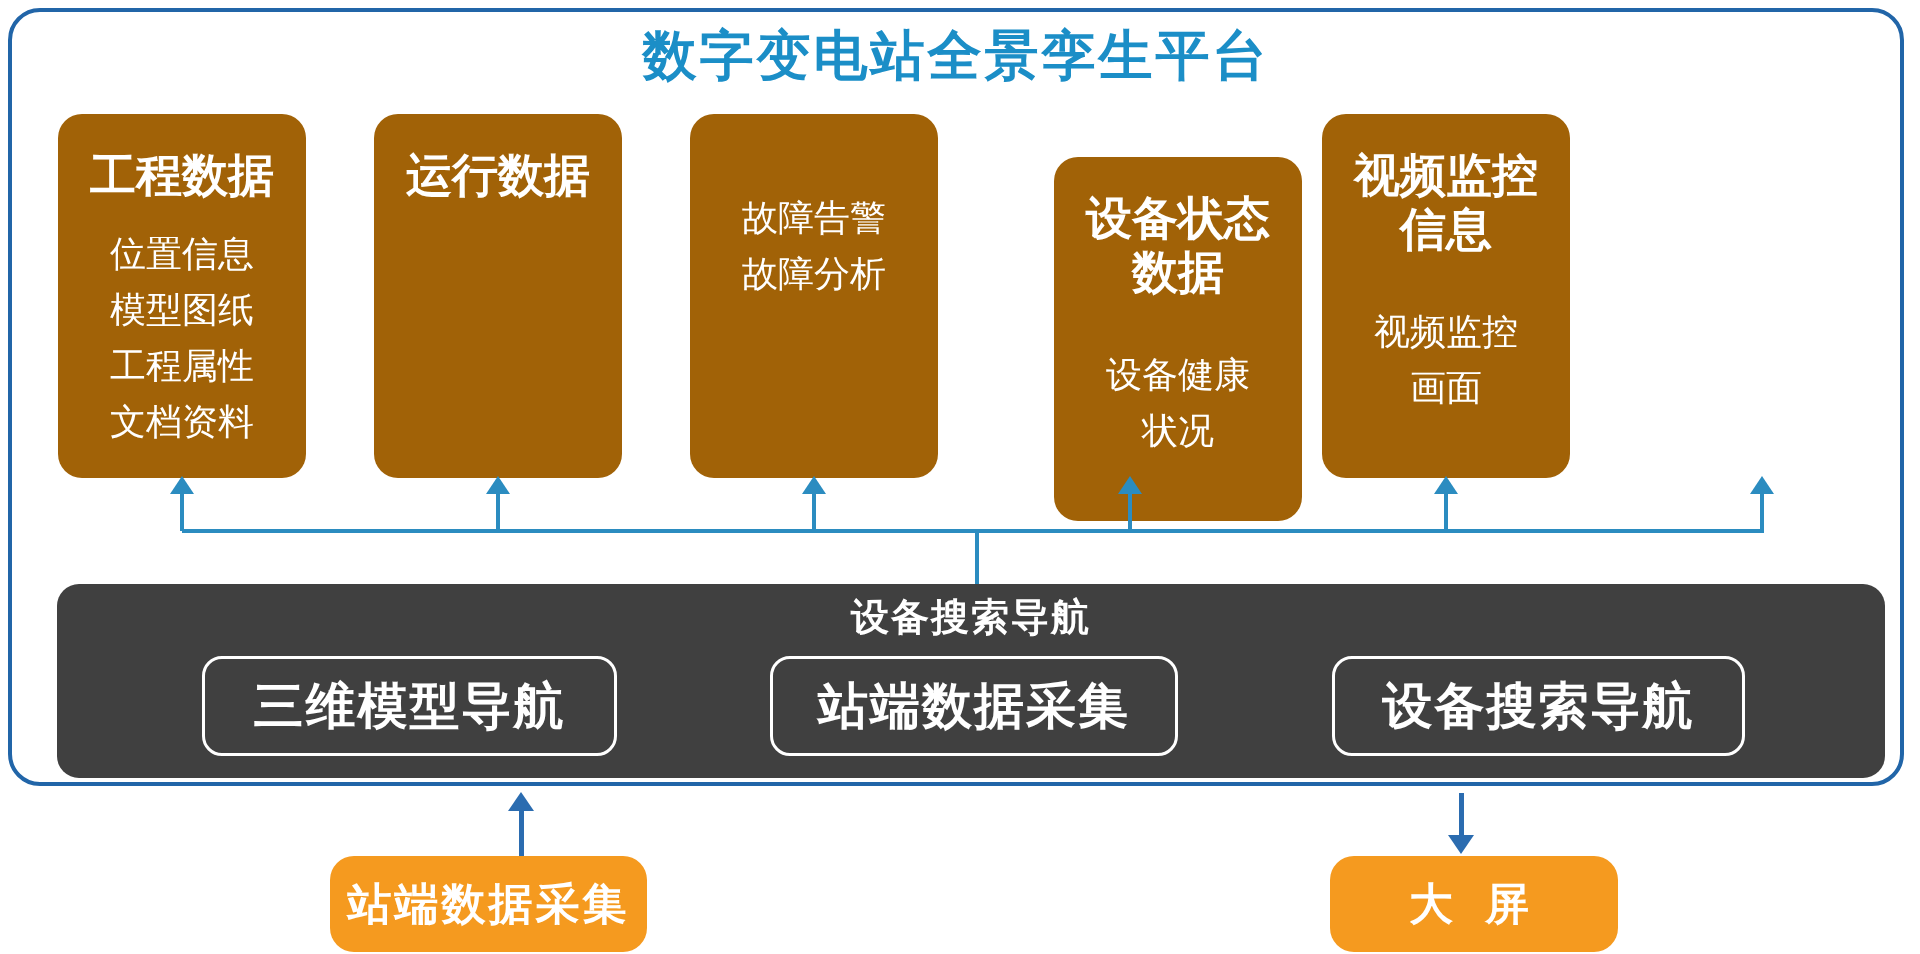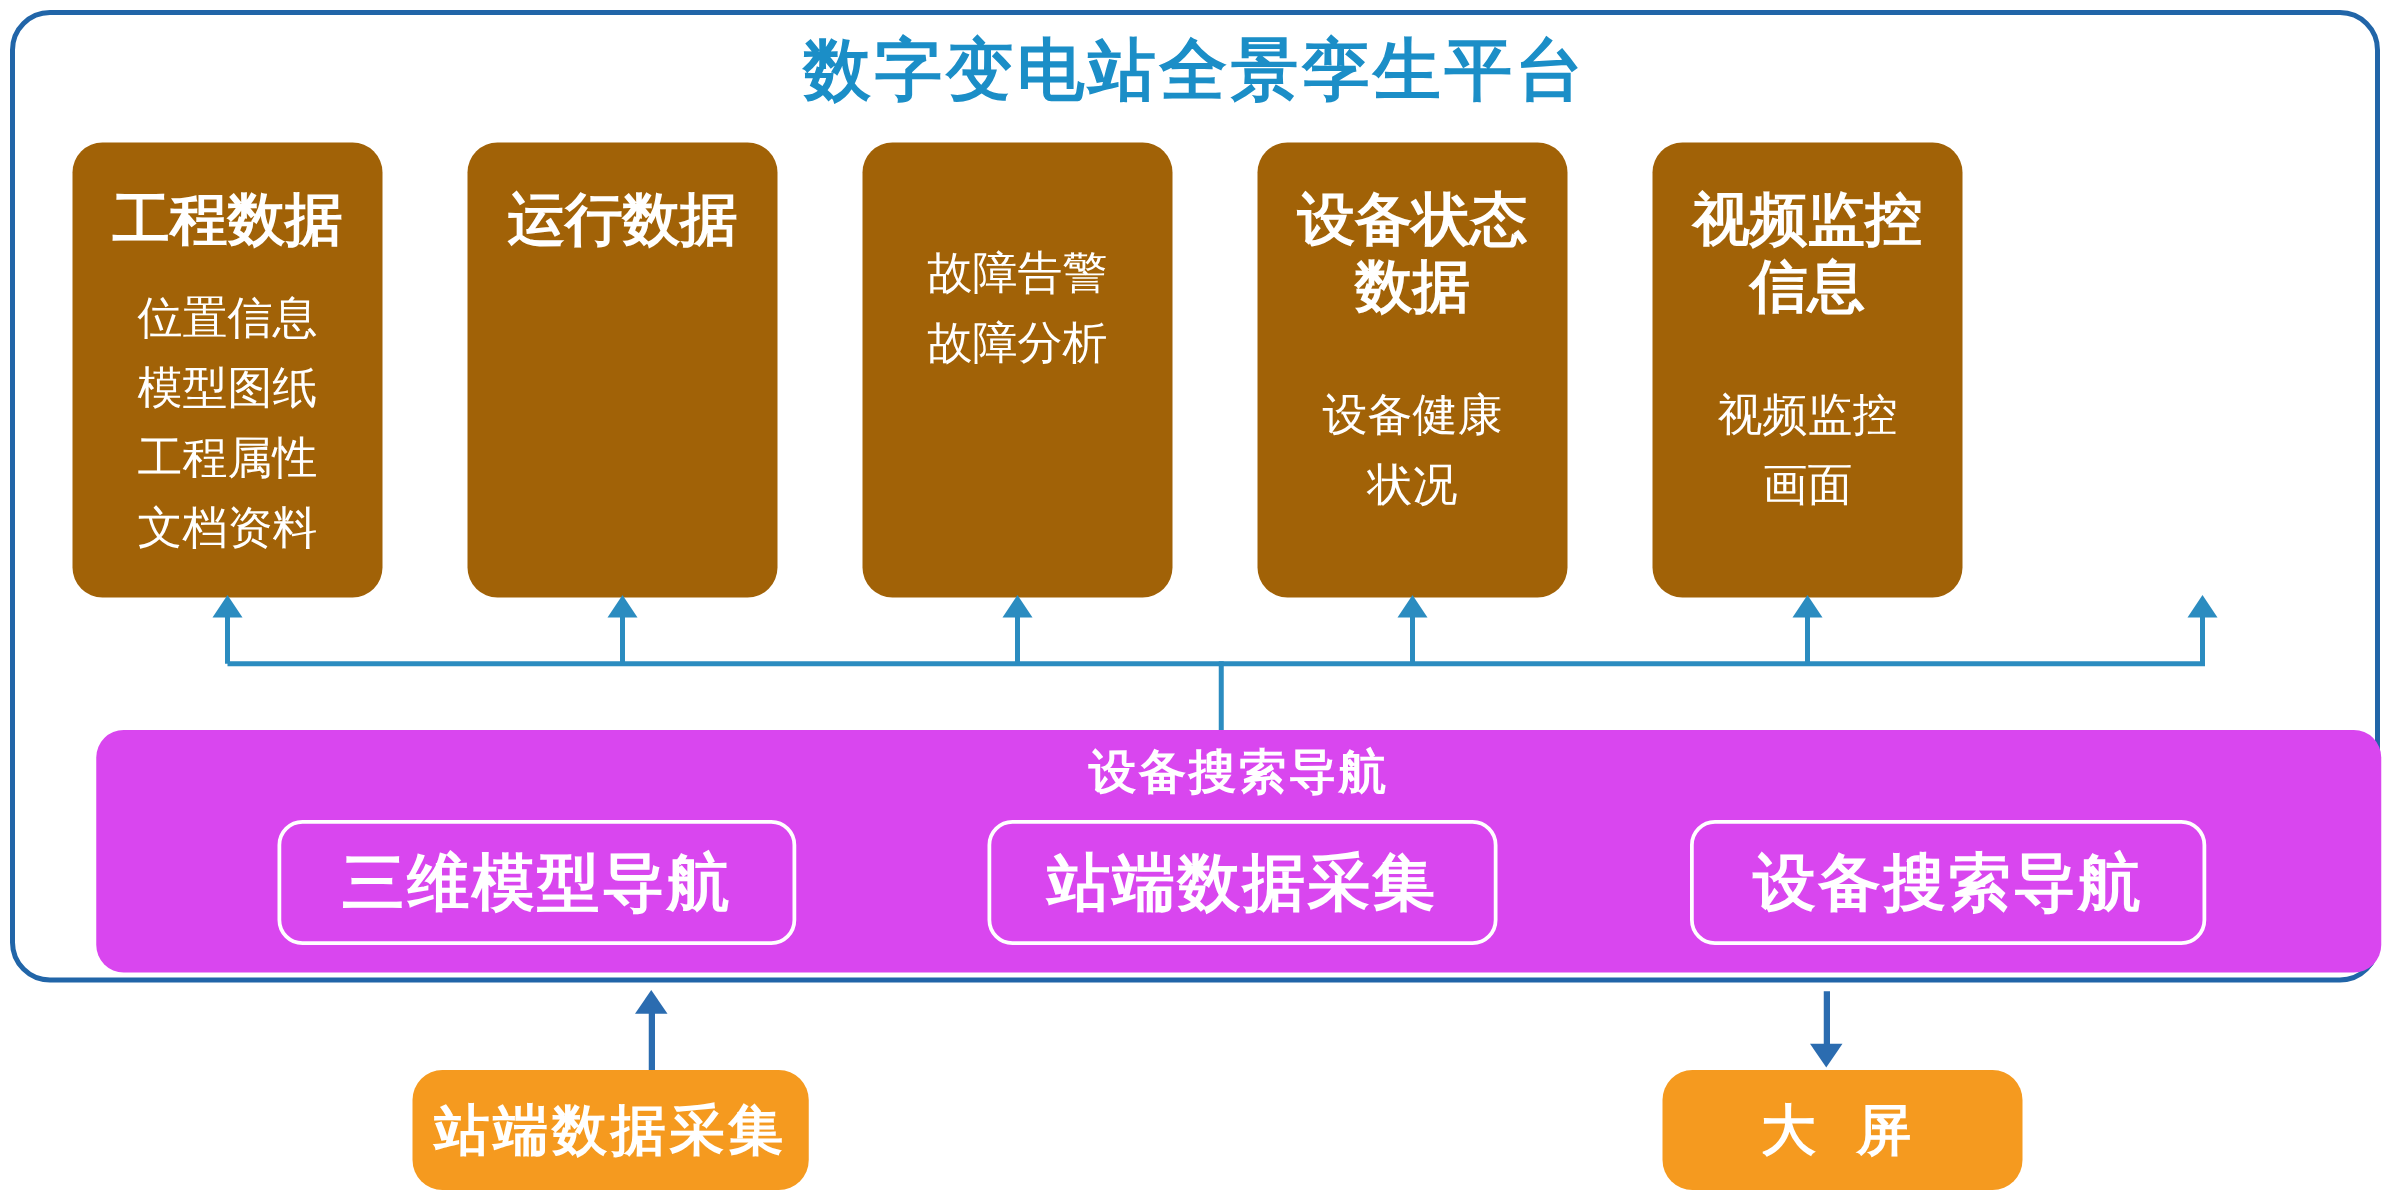--- a/index.html
+++ b/index.html
@@ -49,21 +49,21 @@
   }
   .card.blue { background: #a16207; color: #ffffff; }
   .card.gray {
     background: #d2d2d3;
     border: 3px solid #1c6ab0;
     color: #58585a;
   }
   .c0 { left: 46px; }
   .c1 { left: 362px; }
   .c2 { left: 678px; }
-  .c3 { left: 994px; }
+  .c3 { left: 1042px; margin-top: 43px; }
   .c4 { left: 1310px; }
   .c5 { left: 1626px; }
   .ctitle {
     margin-top: 34px;
     font-size: 46px;
     font-weight: bold;
     line-height: 54px;
   }
   .citems {
     font-size: 36px;
@@ -107,22 +107,21 @@
   .h3 { left: 1106px; }
   .h4 { left: 1422px; }
   .h5 { left: 1738px; }
 
   
   .navbar {
     position: absolute;
     left: 45px; top: 572px;
     width: 1828px; height: 194px;
     border-radius: 22px;
-    background: #d946ef;
-    margin-left: 20px;
+    background: #404040;
   }
   .navbar-title {
     position: absolute;
     left: 0; top: 8px;
     width: 100%;
     text-align: center;
     font-size: 38px;
     font-weight: bold;
     color: #ffffff;
     letter-spacing: 2px;

